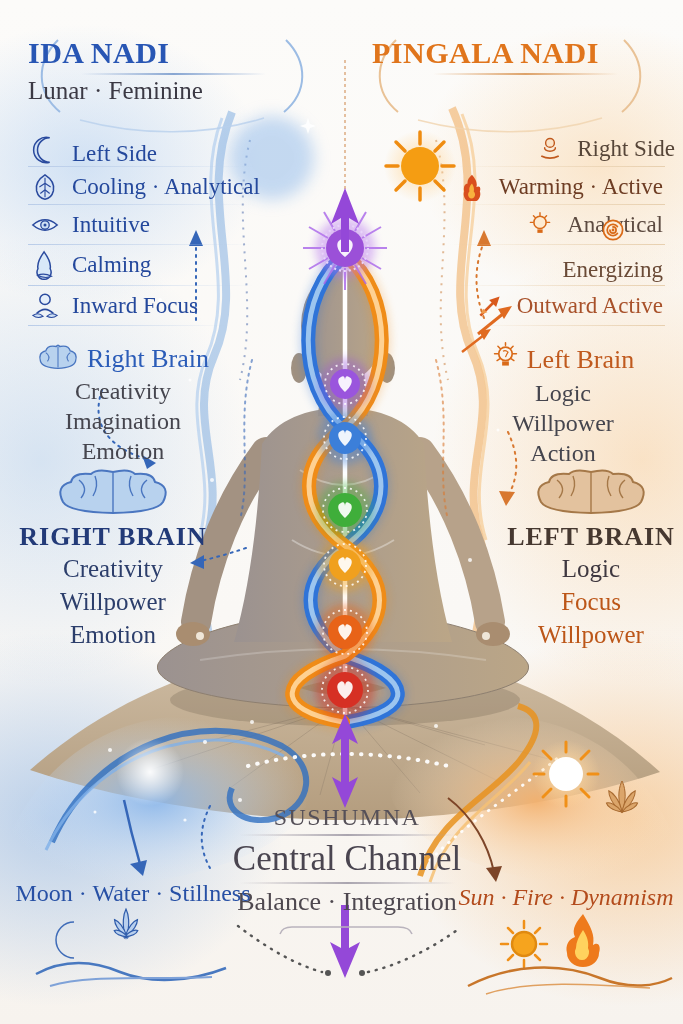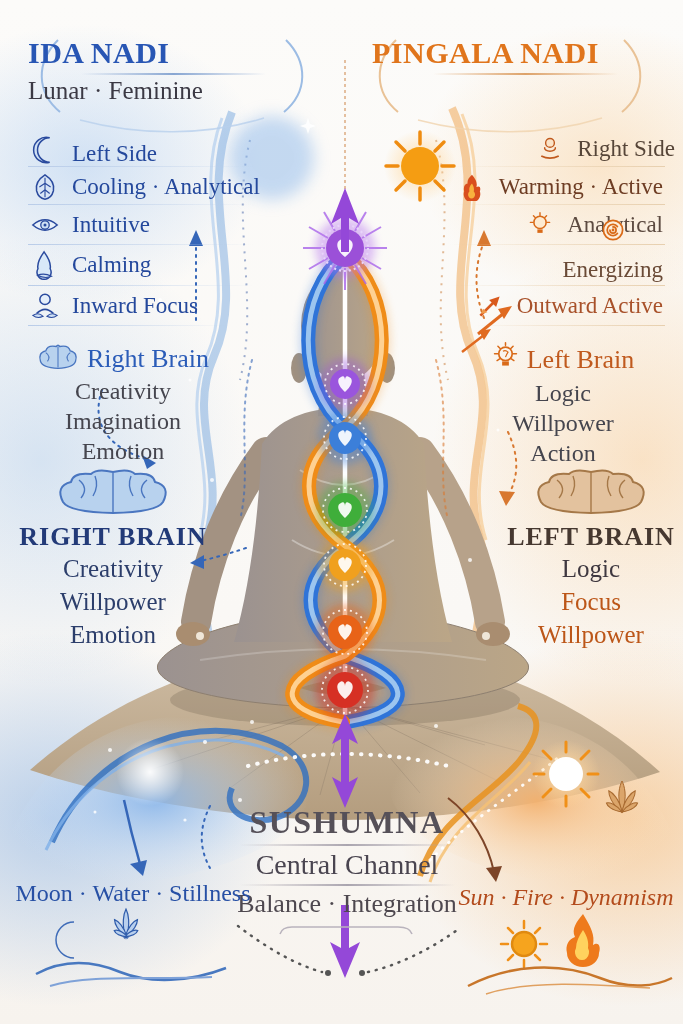--- a/index.html
+++ b/index.html
@@ -44,24 +44,24 @@
   .blk .ln{font-size:24px;line-height:30px;color:#45454e;}
   .blk-low .h{font-weight:bold;letter-spacing:1px;font-size:26px;margin-top:2px;}
   .blk-low .ln{font-size:25px;line-height:33px;}
   .blk-low-left .h{color:#223a78;}
   .blk-low-left .ln{color:#2c3e6b;}
   .blk-low-right .h{color:#463830;}
   .blk-low-right .ln1{color:#3f3840;}
   .blk-low-right .ln2,.blk-low-right .ln3{color:#bc5618;}
   
   .sush{position:absolute;left:192px;top:804px;width:310px;text-align:center;}
-  .sush .t{font-size:32px;font-weight:bold;color:#555058;letter-spacing:1.5px;}
+  .sush .t{font-size:24px;font-weight:normal;color:#555058;letter-spacing:1.5px;}
   .sush .rule{height:2px;width:215px;margin:3px auto;border-radius:2px;
     background:linear-gradient(90deg,rgba(170,165,175,0),#aaa5af,rgba(170,165,175,0));}
-  .sush .s{font-size:28px;color:#4a4550;}
+  .sush .s{font-size:35px;color:#4a4550;}
   .sush .g{font-size:26px;color:#4e484f;}
   .cap{position:absolute;font-size:24px;text-align:center;white-space:nowrap;}
   .cap-moon{color:#2750a5;}
   .cap-sun{color:#b34b1c;}
 </style>
 </head>
 <body>
 
 <div class="canvas">
 

